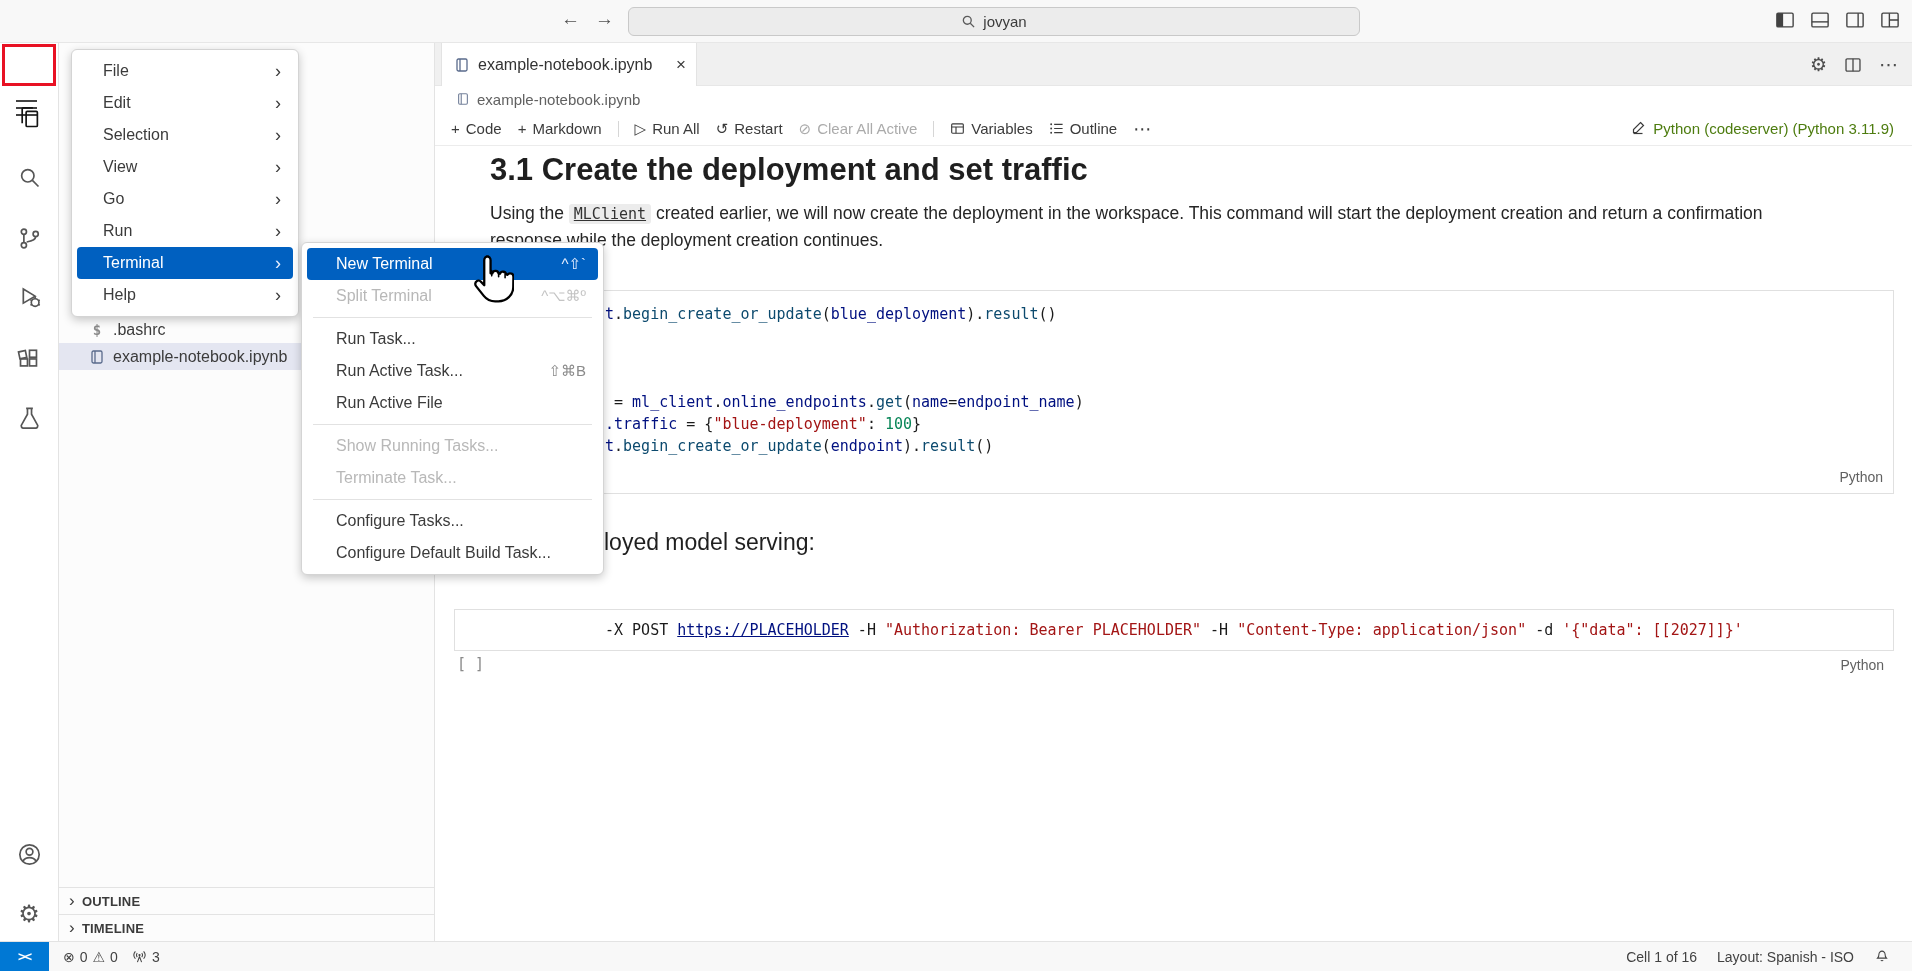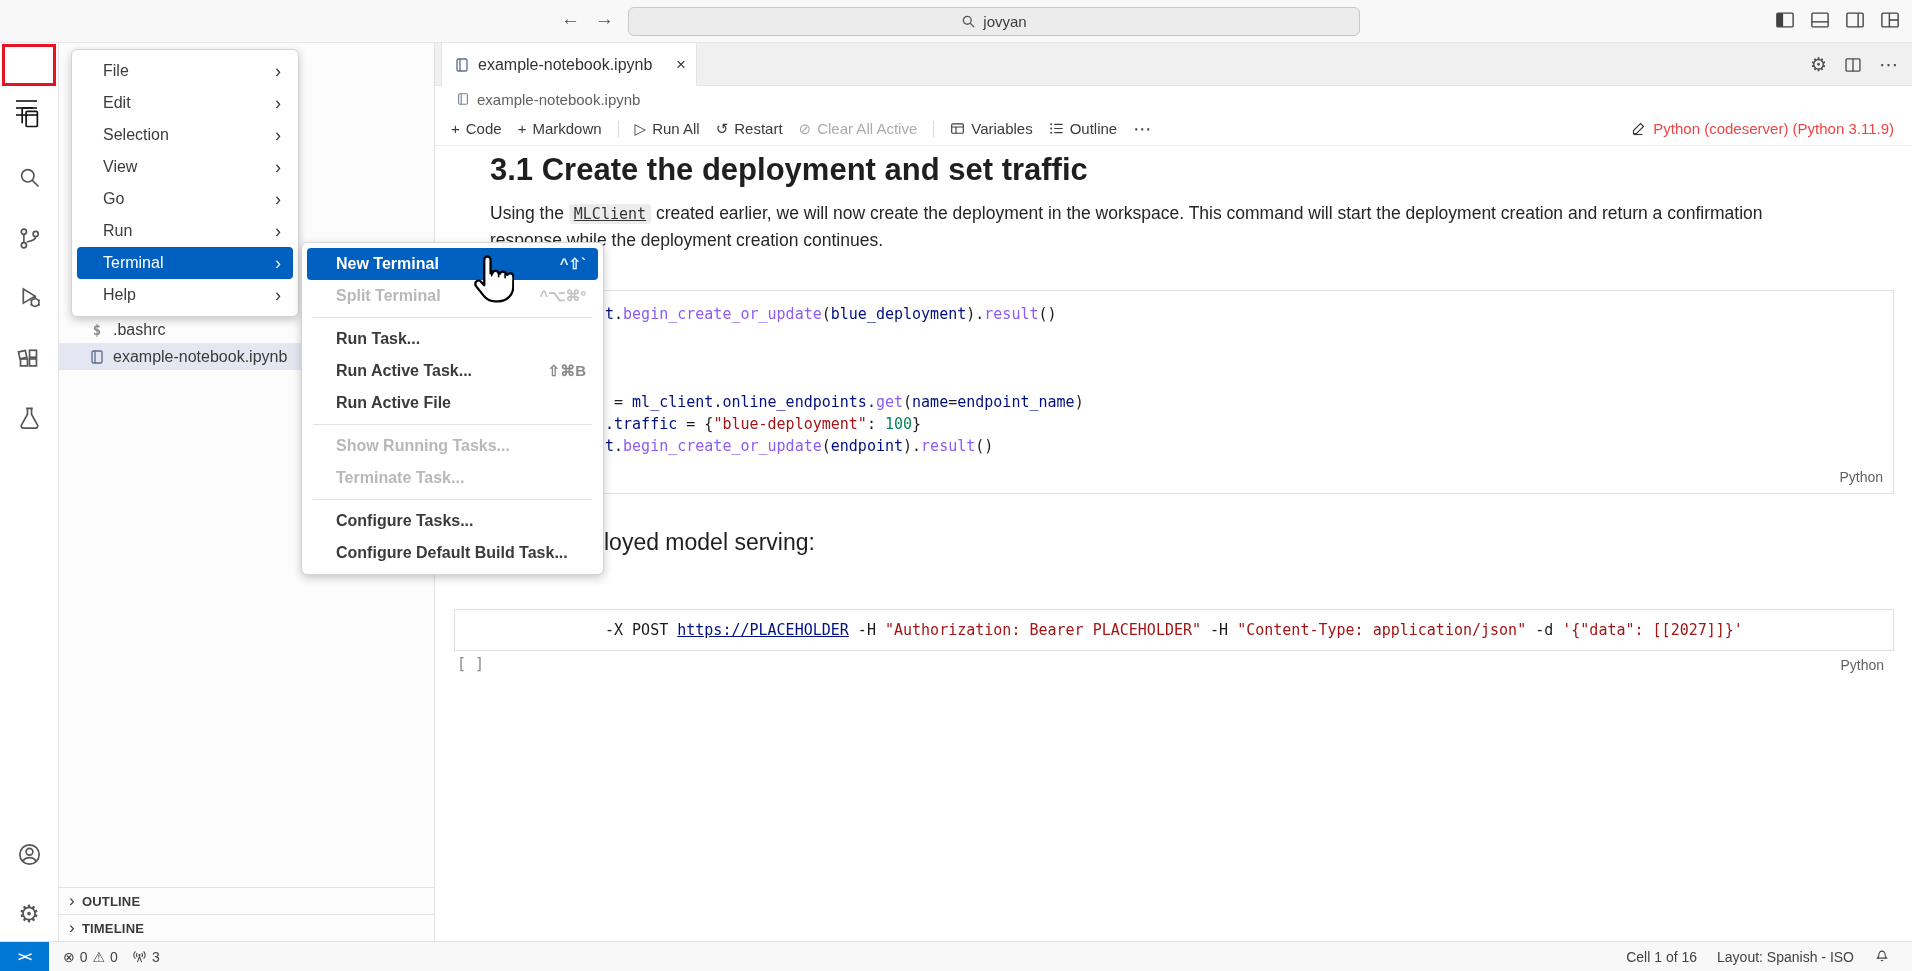--- a/index.html
+++ b/index.html
@@ -64,22 +64,22 @@
     display:flex; align-items:center; gap:7px; padding-left:21px;
     font-size:15px; color:#616161; background:#fff; }
 
   .nbtoolbar { position:absolute; left:0; top:69px; width:100%; height:34px;
     display:flex; align-items:center; gap:16px; padding-left:16px;
     border-bottom:1px solid #ececec; font-size:15px; color:#3b3b3b; background:#fff; }
   .nbbtn { display:flex; align-items:center; gap:6px; white-space:nowrap; }
   .nbbtn .glyph { font-size:15px; }
   .nbbtn.disabled { color:#ababab; }
   .tdiv { width:1px; height:16px; background:#d6d6d6; }
-  .kernel { margin-left:auto; padding-right:18px; display:flex; align-items:center; gap:7px;
-    font-size:15px; color:#ef4444; }
+  .kernel { margin-left:auto; padding-right:18px; display:flex; align-items:flex-start; gap:7px;
+    font-size:15px; color:#4d7c0f; }
 
   
   .content { position:absolute; left:0; top:103px; width:100%; height:795px;
     padding:0 18px 0 19px; overflow:hidden; background:#fff; }
   .md-h1 { margin:4px 0 0 36px; font-size:31px; font-weight:600; color:#1f1f1f; line-height:40px; }
   .md-p { margin:10px 0 0 36px; font-size:17.5px; line-height:26px; color:#262626; }
   .inline-code { font-family:"DejaVu Sans Mono", monospace; font-size:15px;
     background:#ececec; border-radius:3px; padding:1px 5px; color:#333;text-decoration:underline; }
   .md-h2frag { margin:32px 0 0 150px; font-size:23px; font-weight:400; color:#1f1f1f; line-height:33px; }
 
@@ -90,42 +90,42 @@
     padding-left:150px; white-space:pre; color:#000; }
   .lang-row { display:flex; justify-content:flex-end; padding:12px 10px 8px 0;
     font-size:14px; color:#616161; font-family:"Liberation Sans", sans-serif; }
   .lang-below { display:flex; justify-content:flex-end; padding:6px 10px 0 0;
     font-size:14px; color:#616161; }
   .cell2wrap { position:relative; }
   .execmark { position:absolute; left:3px; top:46px; font-family:"DejaVu Sans Mono", monospace;
     font-size:15px; color:#8a8a8a; }
 
   .tk-id { color:#001080; }
-  .tk-fn { color:#8b5cf6; }
+  .tk-fn { color:#0c4a6e; }
   .tk-pl { color:#1b1b1b; }
   .tk-str { color:#a31515; }
   .tk-num { color:#098658; }
   .tk-url { color:#001080; text-decoration:underline; }
 
   
   .statusbar { position:absolute; left:0; top:941px; width:1912px; height:30px;
     background:#f8f8f8; border-top:1px solid #e3e3e3; font-size:14px; color:#424242;
     display:flex; align-items:center; }
   .remote { width:49px; height:100%; background:#0078d4; color:#fff;
     display:flex; align-items:center; justify-content:center;
     font-size:13px; font-weight:bold; letter-spacing:-1px; }
   .sb-item { display:flex; align-items:center; gap:5px; margin-left:14px; }
   .sb-right { margin-left:auto; display:flex; align-items:center; gap:20px; padding-right:22px; }
   .sb-glyph { font-size:14px; }
 
   
   .menupanel { position:absolute; z-index:300; background:#fff; border:1px solid #d4d4d4;
     border-radius:6px; box-shadow:0 3px 10px rgba(0,0,0,.22); padding:5px 0; }
   .mainmenu { left:71px; top:49px; width:228px; }
-  .submenu { left:301px; top:242px; width:303px; z-index:310;font-weight:bold; }
+  .submenu { left:301px; top:242px; width:303px; z-index:310; }
   .mitem { height:32px; margin:0 5px; border-radius:4px; display:flex; align-items:center;
     padding:0 12px 0 26px; font-size:16px; color:#3b3b3b; }
   .submenu .mitem { padding-left:29px; }
   .mitem .chev { margin-left:auto; font-size:18px; color:#3b3b3b; }
   .mitem .shortcut { margin-left:auto; font-size:15px; color:#8a8a8a; }
   .mitem.sel { background:#0060c0; color:#fff; }
   .mitem.sel .chev, .mitem.sel .shortcut { color:#e8efff; }
   .mitem.disabled { color:#b8b8b8; }
   .mitem.disabled .shortcut { color:#c4c4c4; }
   .msep { height:1px; background:#e2e2e2; margin:5px 11px; }

